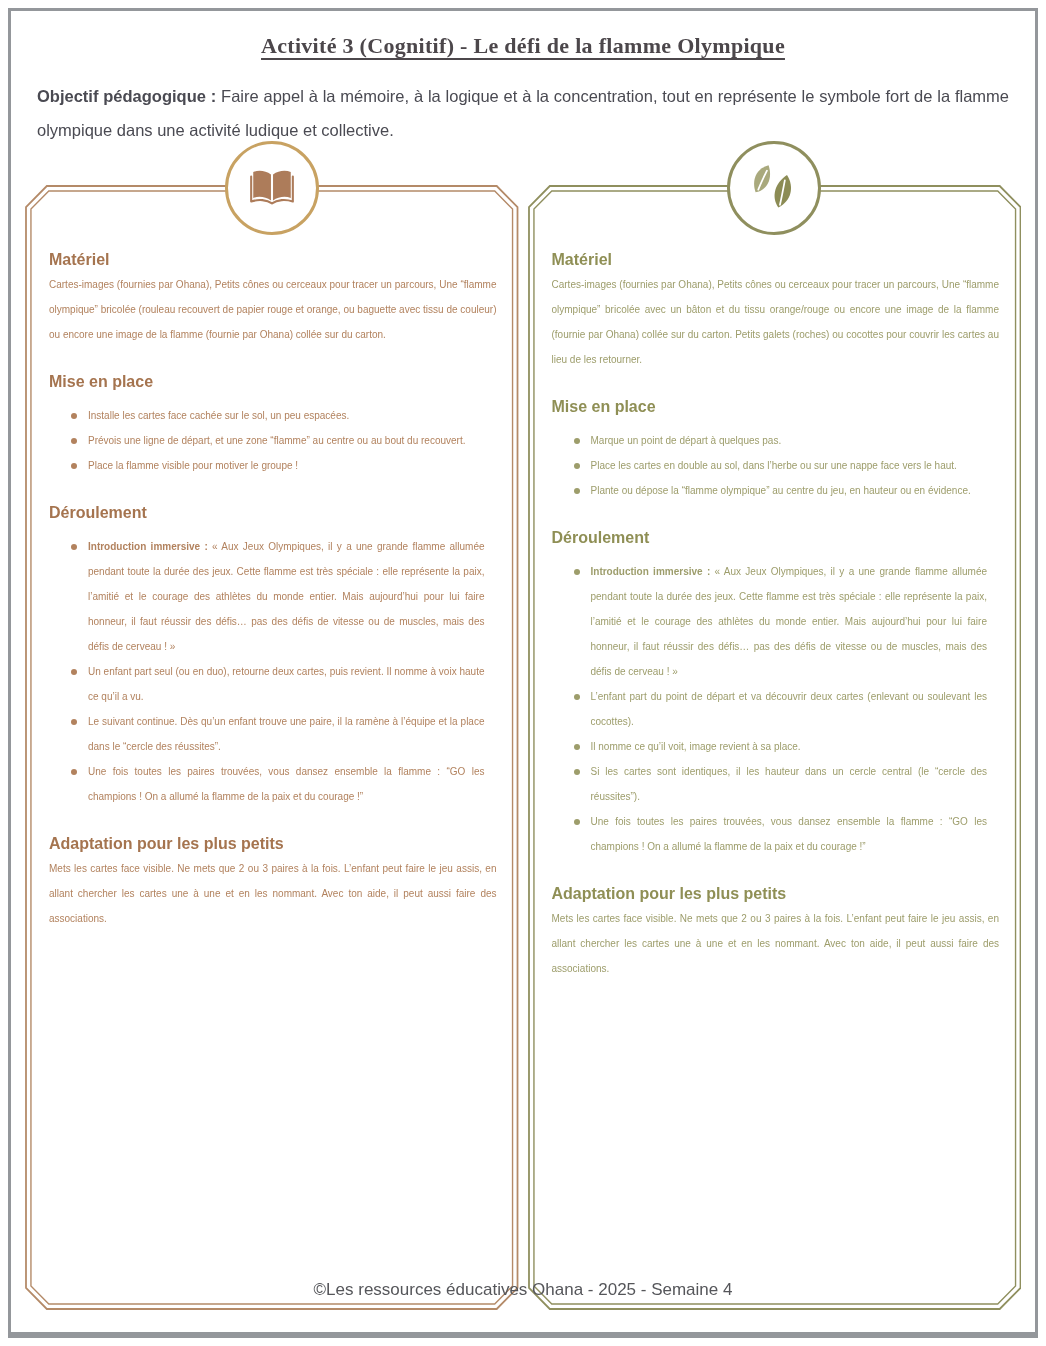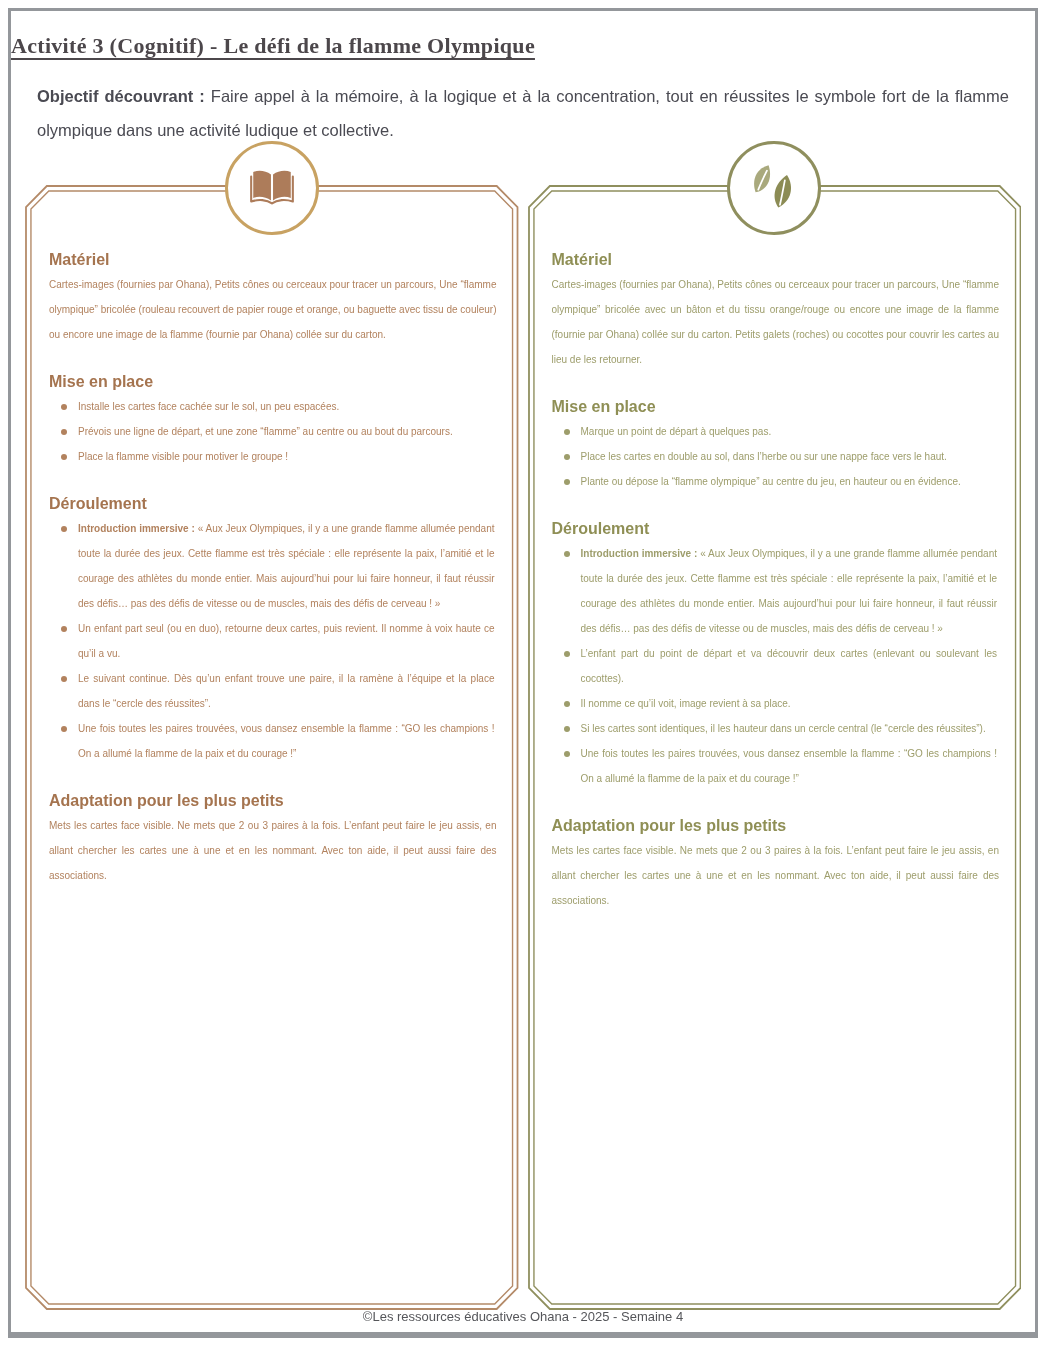--- a/index.html
+++ b/index.html
@@ -1,20 +1,20 @@
 <!DOCTYPE html>
 <html style="--frame: #94979b; --left: #b2825e; --left-head: #a5744f; --right: #9d9d6b; --right-head: #8f8f55; --ring-left: #c8a262; --border-right: #8f8f5e;"><head>
 <meta charset="utf-8">
 <style>
   html,body{margin:0;padding:0;background:#ffffff;width:1046px;height:1346px;overflow:hidden;}
   body{font-family:"Liberation Sans", sans-serif; position:relative;}
   .frame{position:absolute; inset:8px; border:3px solid var(--frame,#94979b); border-bottom-width:6px; pointer-events:none; z-index:5;}
   .inner{position:absolute; inset:11px 11px 14px 11px;}
 
-  h1.title{margin:22px 0 0; text-align:left; font-family:"Liberation Serif", serif; font-weight:600;
+  h1.title{margin:22px 0 0; text-align:center; font-family:"Liberation Serif", serif; font-weight:600;
     font-size:22px; color:#4c474b; letter-spacing:.3px;}
   h1.title span{text-decoration:underline; text-decoration-thickness:1.5px; text-underline-offset:5px;}
 
   .objective{margin:20px 26px 0; font-size:16.5px; line-height:34px; color:#4a4a52; text-align:justify;}
   .objective b{font-weight:700;}
 
   .columns{position:absolute; left:14px; right:14px; top:174px; display:flex; gap:9px;}
   .col{position:relative; flex:1; height:1125px;}
   .box-border{position:absolute; inset:0; width:100%; height:100%;}
   .icon-circle{position:absolute; top:-44px; left:50%; transform:translateX(-50%);
@@ -23,37 +23,37 @@
   .col-right .icon-circle{border:3px solid var(--border-right,#8f8f5e);}
 
   .content{position:relative; padding:66px 22px 0 24px; z-index:1;}
   .col-left .content{color:var(--left,#b2825e);}
   .col-right .content{color:var(--right,#9d9d6b);}
   .section{margin-bottom:26px;}
   .sec-heading{font-weight:700; font-size:16px; margin-bottom:3px;}
   .col-left .sec-heading{color:var(--left-head,#a5744f);}
   .col-right .sec-heading{color:var(--right-head,#8f8f55);}
   .para, .blt{font-size:10px; line-height:25px; text-align:justify; margin:0;}
-  ul.blist{list-style:none; margin:2px; padding:0;}
+  ul.blist{list-style:none; margin:12px; padding:0;}
   ul.blist li{position:relative; padding-left:27px; margin:0;}
   ul.blist li::before{content:''; position:absolute; left:10px; top:10px; width:6px; height:6px; border-radius:50%; background:currentColor;}
   .blt b{font-weight:700;}
 
-  footer{position:absolute; left:0; right:0; bottom:8px; text-align:center; font-size:13px; color:#55565a;}
+  footer{position:absolute; left:0; right:0; bottom:32px; text-align:center; font-size:17px; color:#55565a;}
 </style>
 </head>
 <body>
 
 <div class="frame"></div>
 
 <div class="inner">
 
   <h1 class="title"><span>Activité 3 (Cognitif) - Le défi de la flamme Olympique</span></h1>
 
-  <p class="objective"><b>Objectif découvrant :</b> <span>Faire appel à la mémoire, à la logique et à la concentration, tout en réussites le symbole fort de la flamme olympique dans une activité ludique et collective.</span></p>
+  <p class="objective"><b>Objectif pédagogique :</b> <span>Faire appel à la mémoire, à la logique et à la concentration, tout en représente le symbole fort de la flamme olympique dans une activité ludique et collective.</span></p>
 
   <div class="columns">
 
     <section class="col col-left">
       <svg class="box-border" viewBox="0 0 498 1125" preserveAspectRatio="none" fill="none">
         <path d="M22 1 H476 L497 22 V1103 L476 1124 H22 L1 1103 V22 Z" stroke="#b48a68" stroke-width="1.8"></path>
         <path d="M24 6 H474 L492 24 V1101 L474 1119 H24 L6 1101 V24 Z" stroke="#b48a68" stroke-width="1.4"></path>
       </svg>
       <div class="icon-circle">
         <svg width="50" height="50" viewBox="0 0 48 48">
@@ -64,21 +64,21 @@
       </div>
       <div class="content">
           <div class="section">
             <div class="sec-heading">Matériel</div>
             <p class="para">Cartes-images (fournies par Ohana), Petits cônes ou cerceaux pour tracer un parcours, Une “flamme olympique” bricolée (rouleau recouvert de papier rouge et orange, ou baguette avec tissu de couleur) ou encore une image de la flamme (fournie par Ohana) collée sur du carton.</p>
           </div>
           <div class="section">
             <div class="sec-heading">Mise en place</div>
             <ul class="blist">
               <li class="blt"><span>Installe les cartes face cachée sur le sol, un peu espacées.</span></li>
-              <li class="blt"><span>Prévois une ligne de départ, et une zone “flamme” au centre ou au bout du parcours.</span></li>
+              <li class="blt"><span>Prévois une ligne de départ, et une zone “flamme” au centre ou au bout du recouvert.</span></li>
               <li class="blt"><span>Place la flamme visible pour motiver le groupe !</span></li>
             </ul>
           </div>
           <div class="section">
             <div class="sec-heading">Déroulement</div>
             <ul class="blist">
               <li class="blt"><b>Introduction immersive :</b> <span>« Aux Jeux Olympiques, il y a une grande flamme allumée pendant toute la durée des jeux. Cette flamme est très spéciale : elle représente la paix, l’amitié et le courage des athlètes du monde entier. Mais aujourd’hui pour lui faire honneur, il faut réussir des défis… pas des défis de vitesse ou de muscles, mais des défis de cerveau ! »</span></li>
               <li class="blt"><span>Un enfant part seul (ou en duo), retourne deux cartes, puis revient. Il nomme à voix haute ce qu’il a vu.</span></li>
               <li class="blt"><span>Le suivant continue. Dès qu’un enfant trouve une paire, il la ramène à l’équipe et la place dans le “cercle des réussites”.</span></li>
               <li class="blt"><span>Une fois toutes les paires trouvées, vous dansez ensemble la flamme : “GO les champions ! On a allumé la flamme de la paix et du courage !”</span></li>

